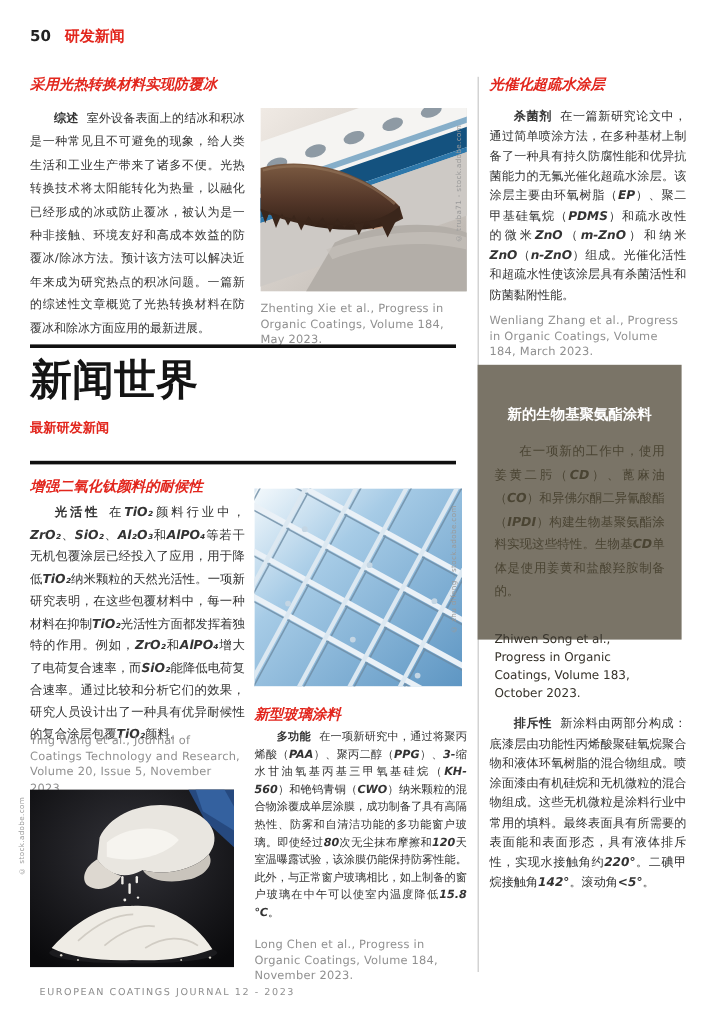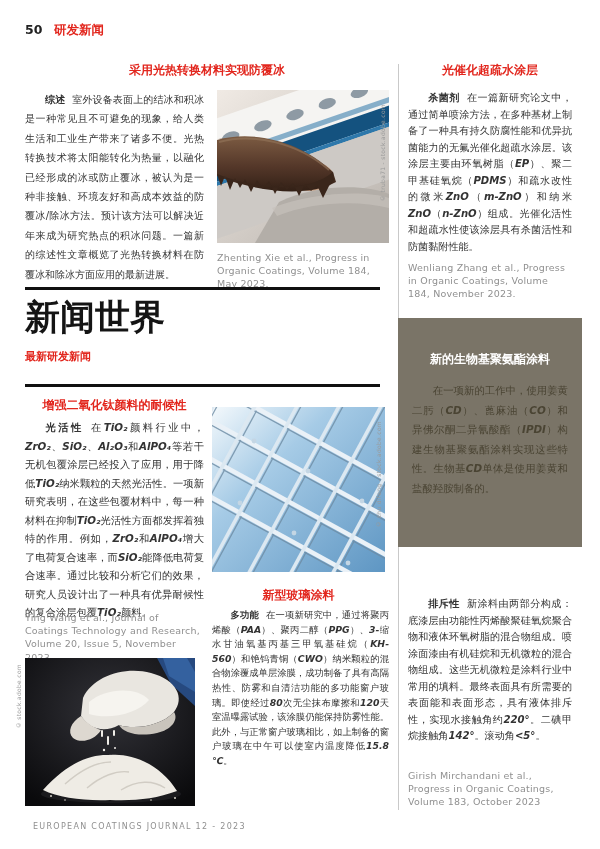--- a/index.html
+++ b/index.html
@@ -3,21 +3,21 @@
 <meta charset="utf-8">
 <style>
   html,body{margin:0;padding:0;background:#ffffff;}
   #page{position:relative;width:600px;height:849px;background:#fff;overflow:hidden;
         font-family:"DejaVu Sans","Liberation Sans",sans-serif;color:#2b2b2b;}
   .abs{position:absolute;}
   
   .pg-num{font-size:12.5px;font-weight:bold;color:#222;}
   .section-lbl{font-size:12.5px;font-weight:bold;color:#e2261d;}
   
-  .art-h{font-size:12px;font-weight:bold;color:#e2261d;text-align:center;line-height:14px;}
+  .art-h{font-size:12px;font-weight:bold;color:#e2261d;text-align:left;line-height:14px;font-style:italic;}
   .art-h.small{font-size:10.4px;}
   
   .body-txt{text-align:justify;color:#333;}
   .body-txt p{margin:0;text-indent:2em;}
   .lead{font-weight:bold;margin-right:7px;}
   .b{font-weight:bold;font-style:italic;}
   .lh19{font-size:10px;line-height:19.4px;}
   .lh185{font-size:10.3px;line-height:18.5px;}
   .lh165{font-size:10.1px;line-height:16.5px;}
   .lh145{font-size:9.3px;line-height:14.6px;}
@@ -98,21 +98,21 @@
   </figure>
 
   <div class="abs cap" style="left:217px;top:251px;width:176px;">Zhenting Xie et al., Progress in Organic Coatings, Volume 184, May 2023.</div>
 
   <div class="abs art-h" style="left:408px;top:63px;width:164px;">光催化超疏水涂层</div>
 
   <div class="abs body-txt lh165" style="left:408px;top:90px;width:164px;">
     <p><span class="lead">杀菌剂</span><span><span>在一篇新研究论文中，通过简单喷涂方法，在多种基材上制备了一种具有持久防腐性能和优异抗菌能力的无氟光催化超疏水涂层。该涂层主要由环氧树脂（</span><span class="b">EP</span><span>）、聚二甲基硅氧烷（</span><span class="b">PDMS</span><span>）和疏水改性的微米</span><span class="b">ZnO</span><span>（</span><span class="b">m-ZnO</span><span>）和纳米</span><span class="b">ZnO</span><span>（</span><span class="b">n-ZnO</span><span>）组成。光催化活性和超疏水性使该涂层具有杀菌活性和防菌黏附性能。</span></span></p>
   </div>
 
-  <div class="abs cap" style="left:408px;top:261px;width:164px;">Wenliang Zhang et al., Progress in Organic Coatings, Volume 184, November 2023.</div>
+  <div class="abs cap" style="left:408px;top:261px;width:164px;">Wenliang Zhang et al., Progress in Organic Coatings, Volume 184, March 2023.</div>
 
   <div class="abs thick-rule" style="left:25px;top:287px;width:355px;"></div>
   <div class="abs nw-title" style="left:25px;top:298px;">新闻世界</div>
   <div class="abs nw-sub" style="left:25px;top:349px;">最新研发新闻</div>
   <div class="abs thick-rule" style="left:25px;top:384px;width:355px;"></div>
 
   <div class="abs art-h" style="left:25px;top:398px;width:179px;">增强二氧化钛颜料的耐候性</div>
 
   <div class="abs body-txt lh185" style="left:25px;top:418px;width:179px;">
     <p><span class="lead">光活性</span><span><span>在</span><span class="b">TiO₂</span><span>颜料行业中，</span><span class="b">ZrO₂</span><span>、</span><span class="b">SiO₂</span><span>、</span><span class="b">Al₂O₃</span><span>和</span><span class="b">AlPO₄</span><span>等若干无机包覆涂层已经投入了应用，用于降低</span><span class="b">TiO₂</span><span>纳米颗粒的天然光活性。一项新研究表明，在这些包覆材料中，每一种材料在抑制</span><span class="b">TiO₂</span><span>光活性方面都发挥着独特的作用。例如，</span><span class="b">ZrO₂</span><span>和</span><span class="b">AlPO₄</span><span>增大了电荷复合速率，而</span><span class="b">SiO₂</span><span>能降低电荷复合速率。通过比较和分析它们的效果，研究人员设计出了一种具有优异耐候性的复合涂层包覆</span><span class="b">TiO₂</span><span>颜料。</span></span></p>
@@ -206,30 +206,31 @@
     </svg>
     <span class="credit" style="right:3px;top:14px;">© zhu difeng - stock.adobe.com</span>
   </figure>
 
   <div class="abs art-h" style="left:212px;top:588px;width:173px;">新型玻璃涂料</div>
 
   <div class="abs body-txt lh145" style="left:212px;top:608px;width:177px;">
     <p><span class="lead">多功能</span><span><span>在一项新研究中，通过将聚丙烯酸（</span><span class="b">PAA</span><span>）、聚丙二醇（</span><span class="b">PPG</span><span>）、</span><span class="b">3-</span><span>缩水甘油氧基丙基三甲氧基硅烷（</span><span class="b">KH-560</span><span>）和铯钨青铜（</span><span class="b">CWO</span><span>）纳米颗粒的混合物涂覆成单层涂膜，成功制备了具有高隔热性、防雾和自清洁功能的多功能窗户玻璃。即使经过</span><span class="b">80</span><span>次无尘抹布摩擦和</span><span class="b">120</span><span>天室温曝露试验，该涂膜仍能保持防雾性能。此外，与正常窗户玻璃相比，如上制备的窗户玻璃在中午可以使室内温度降低</span><span class="b">15.8 ℃</span><span>。</span></span></p>
   </div>
 
-
-  <div class="abs bio-box" style="left:398px;top:318px;width:184px;height:229px;padding:0;">
+  <div class="abs cap" style="left:212px;top:781px;width:177px;">Long Chen et al., Progress in Organic Coatings, Volume 184, November 2023.</div>
+
+  <div class="abs bio-box" style="left:398px;top:304px;width:170px;height:229px;padding:0;">
     <div class="bio-h" style="margin:34px 14px 0 14px;">新的生物基聚氨酯涂料</div>
     <div class="bio-body" style="margin:14px 14px 0 14px;">
       <p><span><span>在一项新的工作中，使用姜黄二肟（</span><span class="b">CD</span><span>）、蓖麻油（</span><span class="b">CO</span><span>）和异佛尔酮二异氰酸酯（</span><span class="b">IPDI</span><span>）构建生物基聚氨酯涂料实现这些特性。生物基</span><span class="b">CD</span><span>单体是使用姜黄和盐酸羟胺制备的。</span></span></p>
     </div>
+    <div class="bio-cap" style="margin:22px 14px 0 14px;">Zhiwen Song et al., Progress in Organic Coatings, Volume 183, October 2023.</div>
   </div>
 
 
   <div class="abs body-txt lh165" style="left:408px;top:596px;width:164px;">
     <p><span class="lead">排斥性</span><span><span>新涂料由两部分构成：底漆层由功能性丙烯酸聚硅氧烷聚合物和液体环氧树脂的混合物组成。喷涂面漆由有机硅烷和无机微粒的混合物组成。这些无机微粒是涂料行业中常用的填料。最终表面具有所需要的表面能和表面形态，具有液体排斥性，实现水接触角约</span><span class="b">220°</span><span>。二碘甲烷接触角</span><span class="b">142°</span><span>。滚动角</span><span class="b">&lt;5°</span><span>。</span></span></p>
   </div>
 
-  <div class="abs cap" style="left:408px;top:769px;width:164px;">Girish Mirchandani et al., Progress in Organic Coatings, Volume 183, October 2023</div>
 
   <div class="abs footer" style="left:33px;top:822px;">EUROPEAN COATINGS JOURNAL 12 - 2023</div>
 
 </div>
 
 </body></html>

